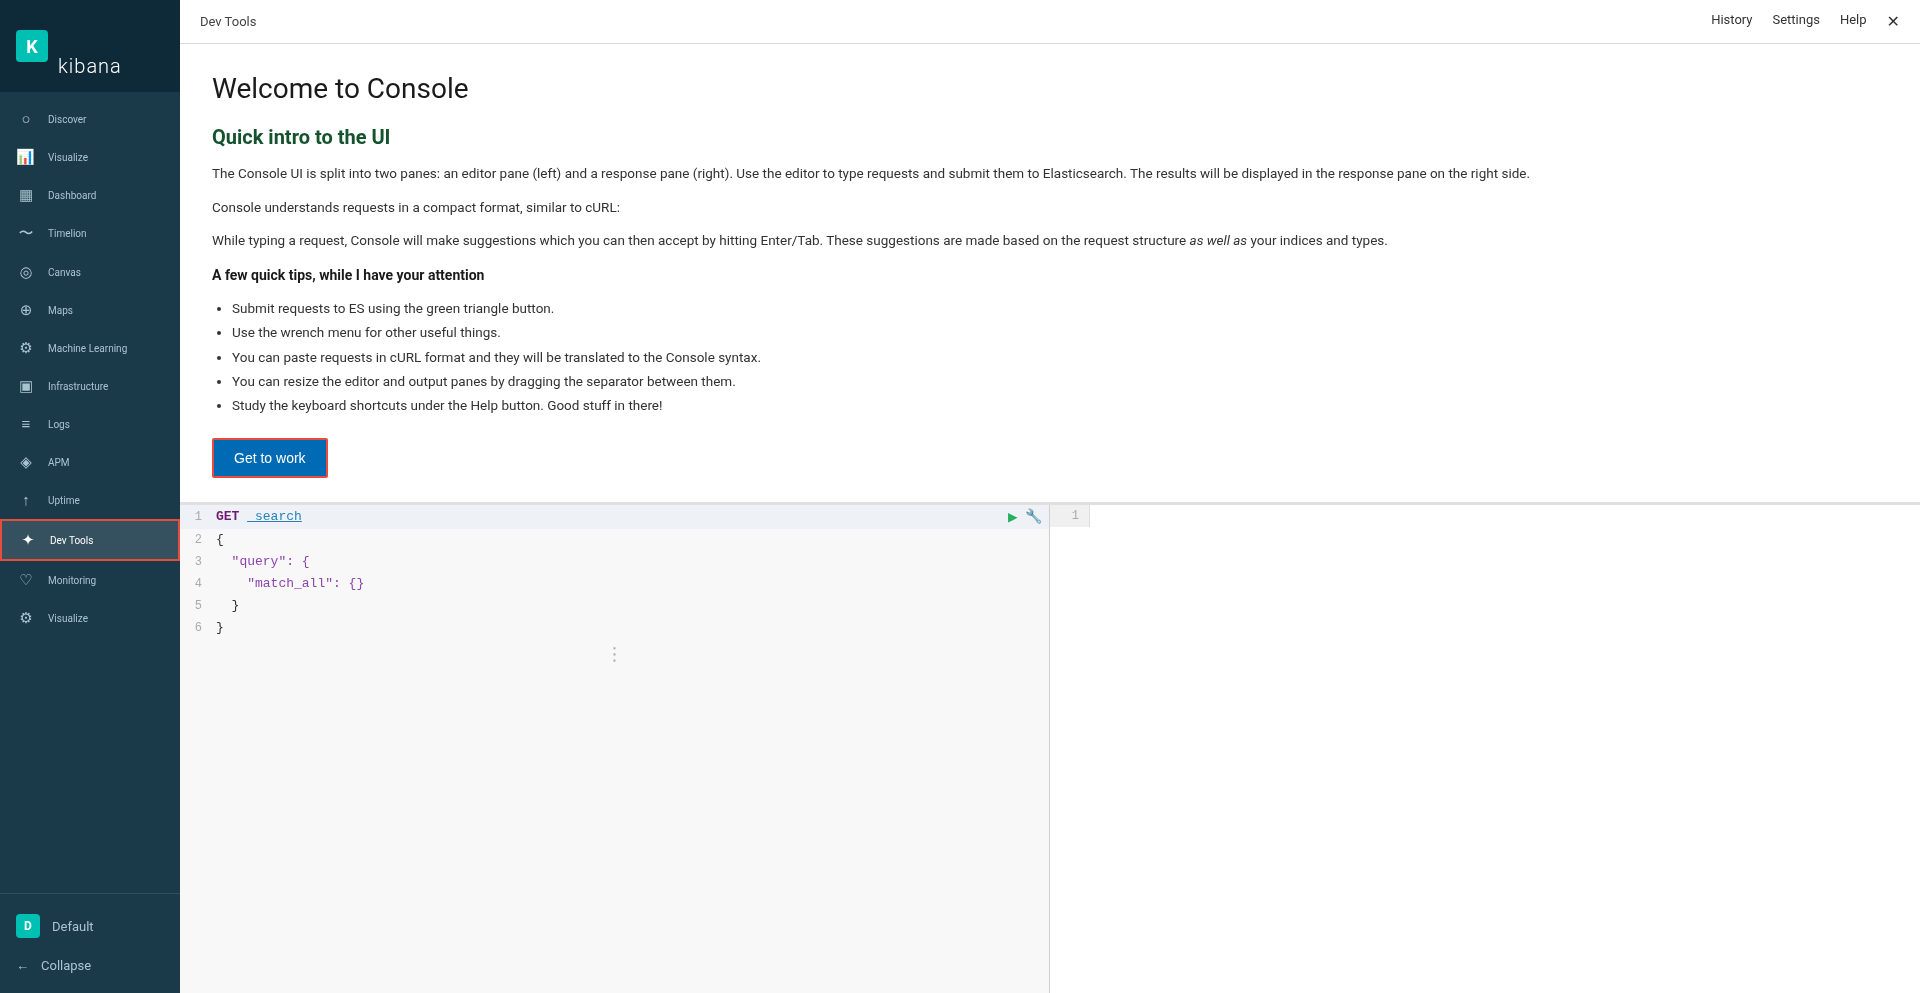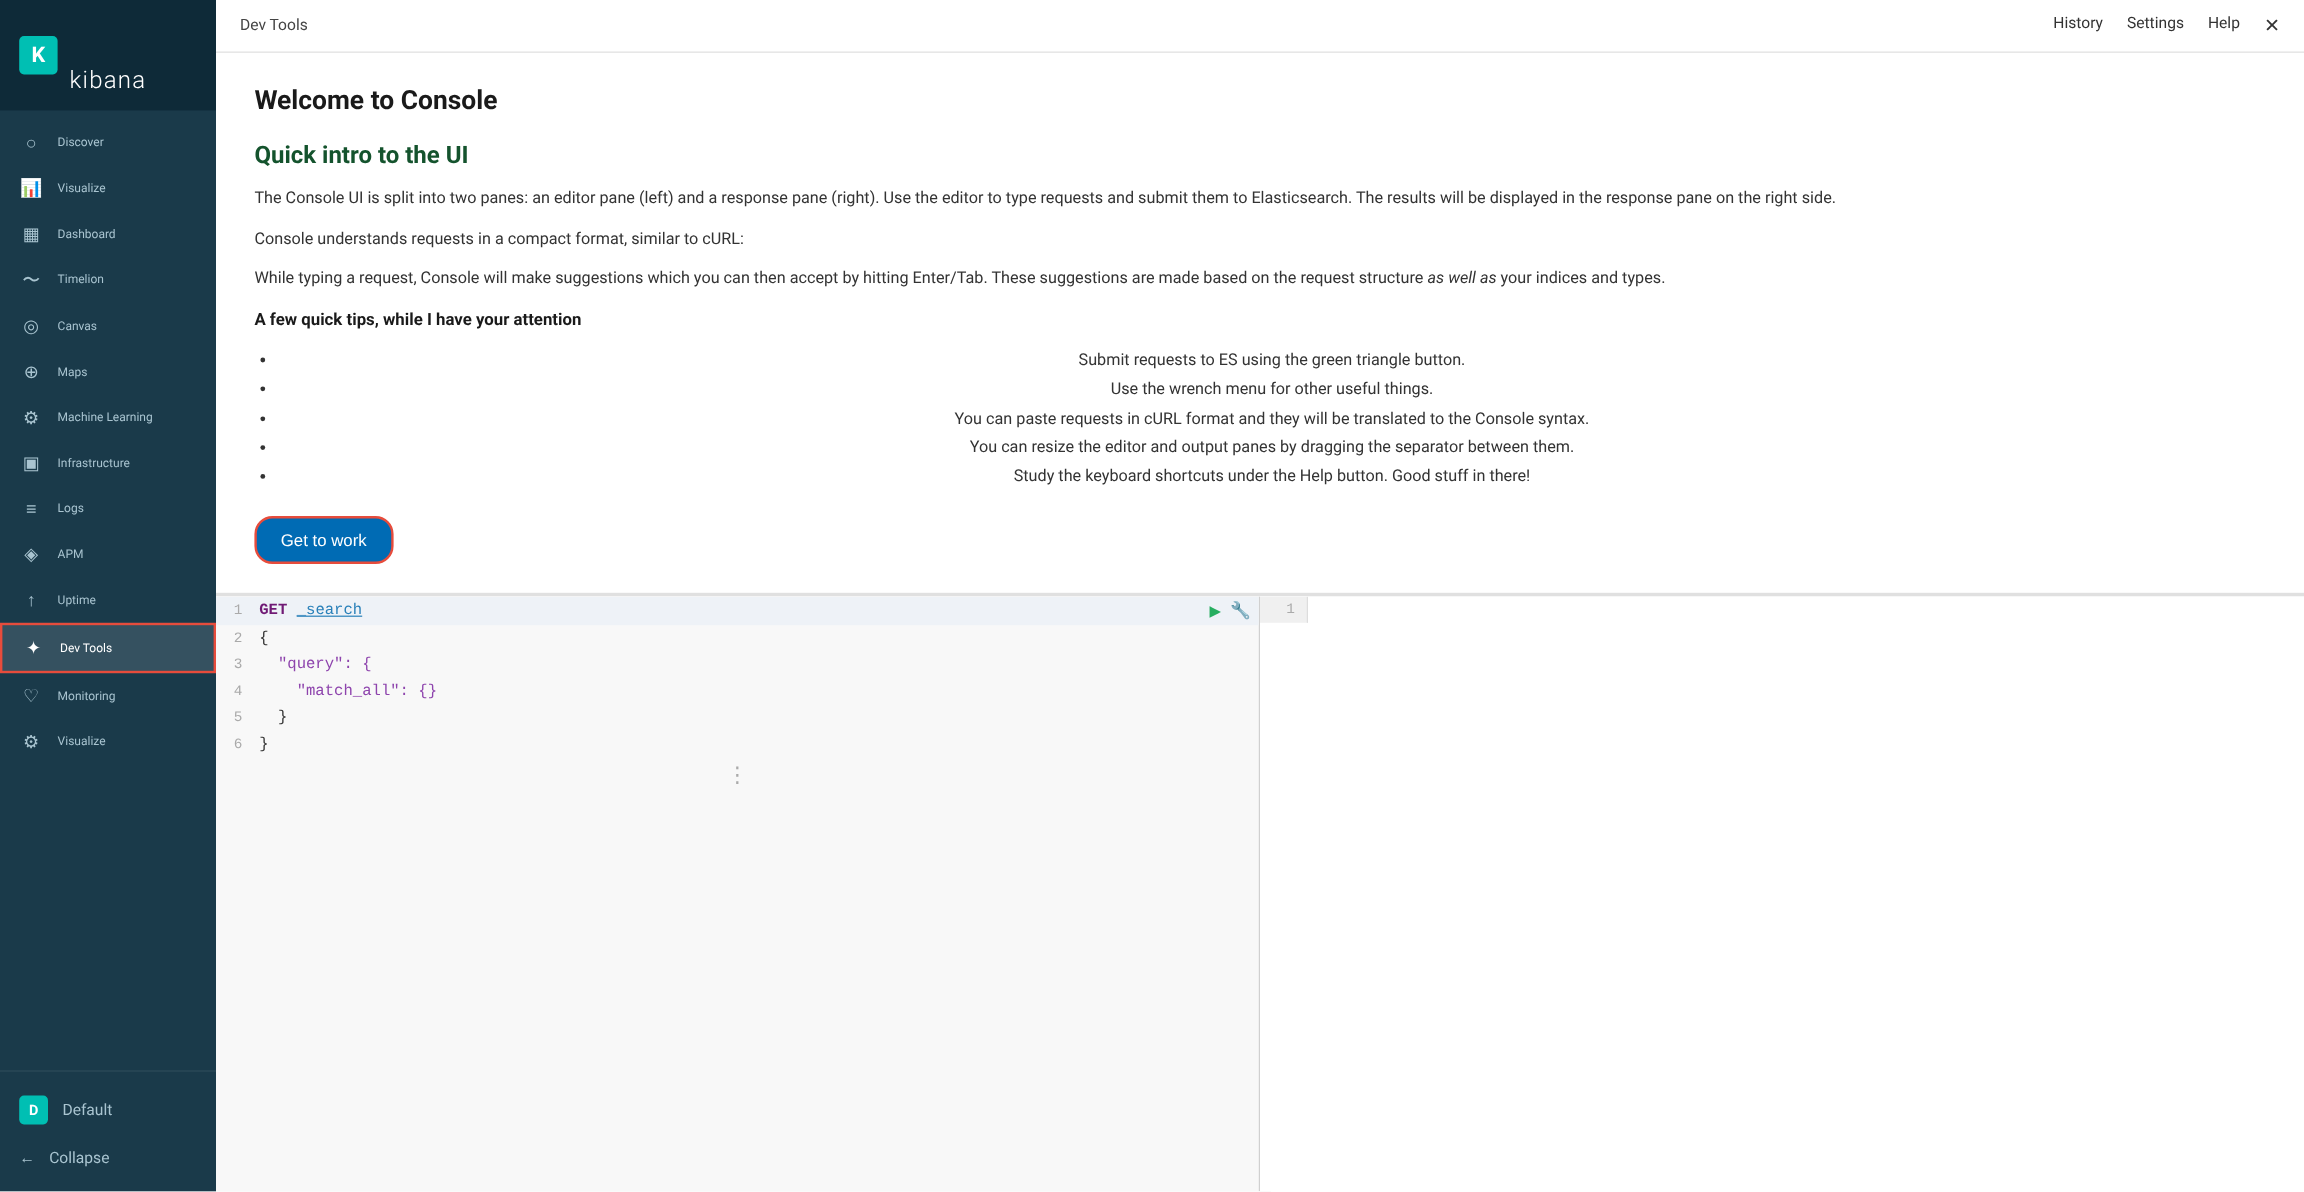--- a/index.html
+++ b/index.html
@@ -119,34 +119,34 @@
     }
 
     
     #welcome-panel {
       padding: 28px 32px 24px 32px;
       border-bottom: 1px solid #e0e0e0;
       background: #fff;
       overflow-y: auto;
       max-height: 480px;
     }
-    #welcome-panel h1 { font-size: 22px; font-weight: 700; margin-bottom: 16px; color: #1a1a1a; }
+    #welcome-panel h1 { font-size: 28px; font-weight: 400; margin-bottom: 16px; color: #1a1a1a; }
     #welcome-panel .quick-intro { font-weight: 700; font-size: 20px; margin-bottom: 10px; color: #14532d; }
     #welcome-panel p { font-size: 13.5px; color: #333; line-height: 1.6; margin-bottom: 12px; }
     #welcome-panel .tips-heading { font-weight: 700; font-size: 14px; margin-bottom: 10px; color: #1a1a1a; }
-    #welcome-panel ul { padding-left: 20px; margin-bottom: 20px; text-align: center; }
+    #welcome-panel ul { padding-left: 20px; margin-bottom: 20px; }
     #welcome-panel ul li { font-size: 13.5px; color: #333; line-height: 1.8; }
     .get-to-work-btn {
       background: #006bb4;
       color: #fff;
       border: none;
       padding: 10px 20px;
       font-size: 14px;
       cursor: pointer;
-      border-radius: 15px;
+      border-radius: 2px;
       border: 2px solid #e74c3c;
     }
 
     
     #tabs-bar {
       display: flex;
       align-items: center;
       padding: 0 20px;
       border-bottom: 2px solid #e0e0e0;
       background: #fff;

